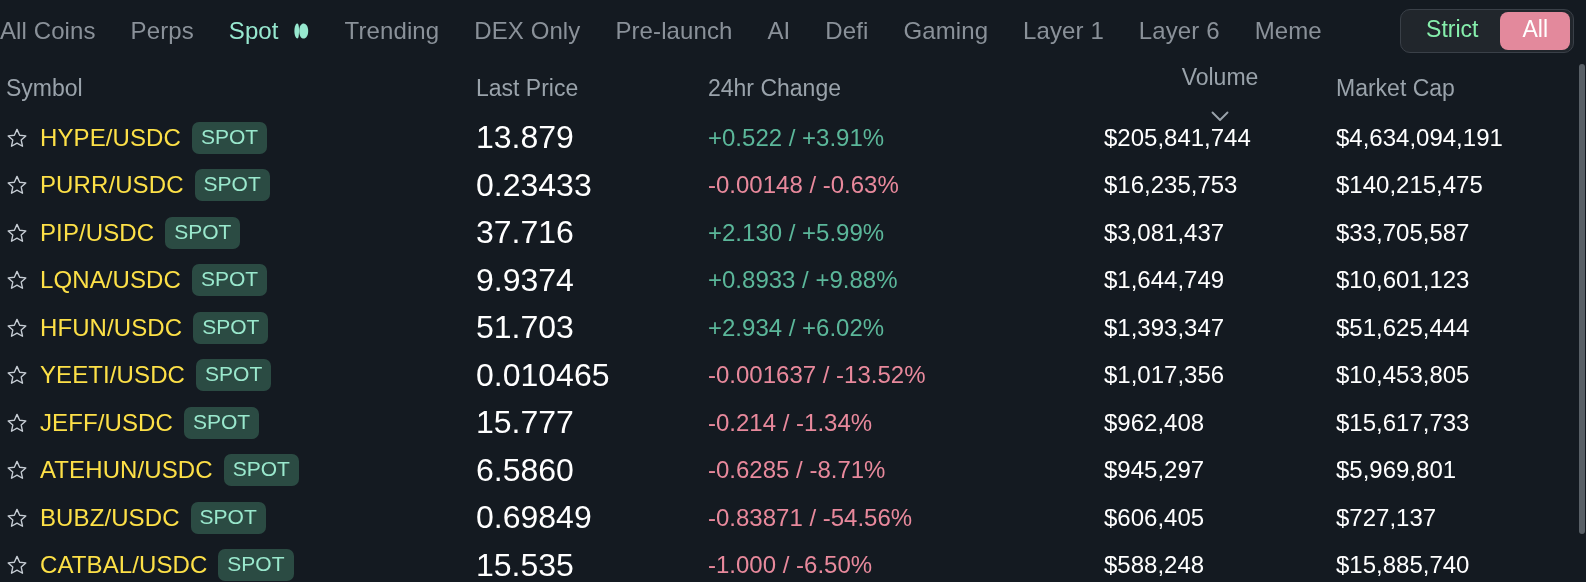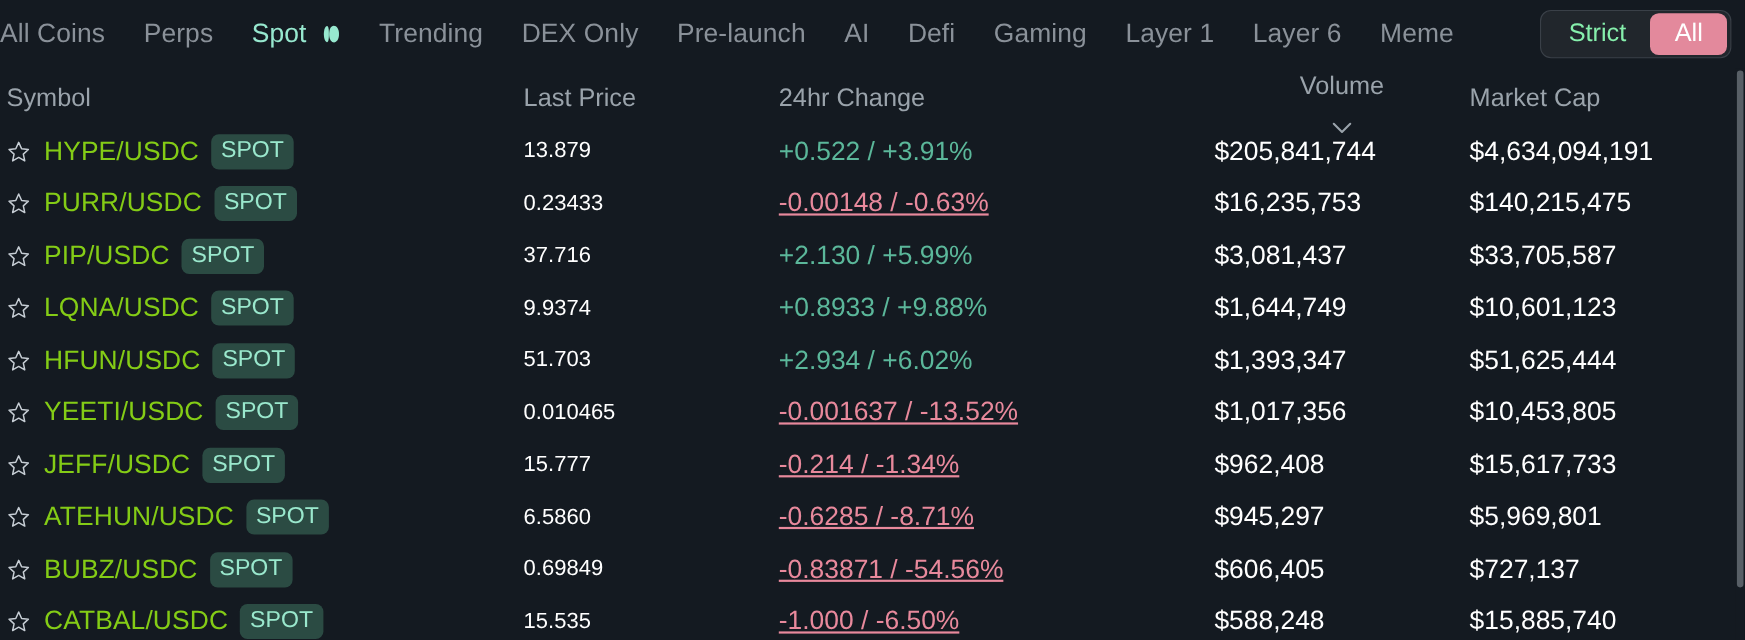--- a/index.html
+++ b/index.html
@@ -143,48 +143,48 @@
   .star {
     width: 22px;
     height: 22px;
     margin-right: 12px;
     flex: 0 0 auto;
     cursor: pointer;
   }
 
   .sym-name {
     font-size: 24px;
-    color: #84cc16;
+    color: #fde047;
     white-space: nowrap;
     letter-spacing: 0.1px;
   }
 
   .badge {
     margin-left: 11px;
     background: #2b4b43;
     color: #9ae8cd;
     font-size: 21px;
     border-radius: 7px;
     padding: 3px 9px 5px;
     line-height: 1.15;
     white-space: nowrap;
   }
 
   .price {
-    font-size: 20px;
+    font-size: 32px;
     color: #ffffff;
     white-space: nowrap;
   }
 
   .change {
     font-size: 24px;
     white-space: nowrap;
   }
   .change.up   { color: #5bb79a; }
-  .change.down { color: #e8899c; text-decoration: underline; }
+  .change.down { color: #e8899c; }
 
   .vol, .mcap {
     font-size: 24px;
     color: #ffffff;
     white-space: nowrap;
   }
 
   
   .scrollbar-track {
     position: absolute;

